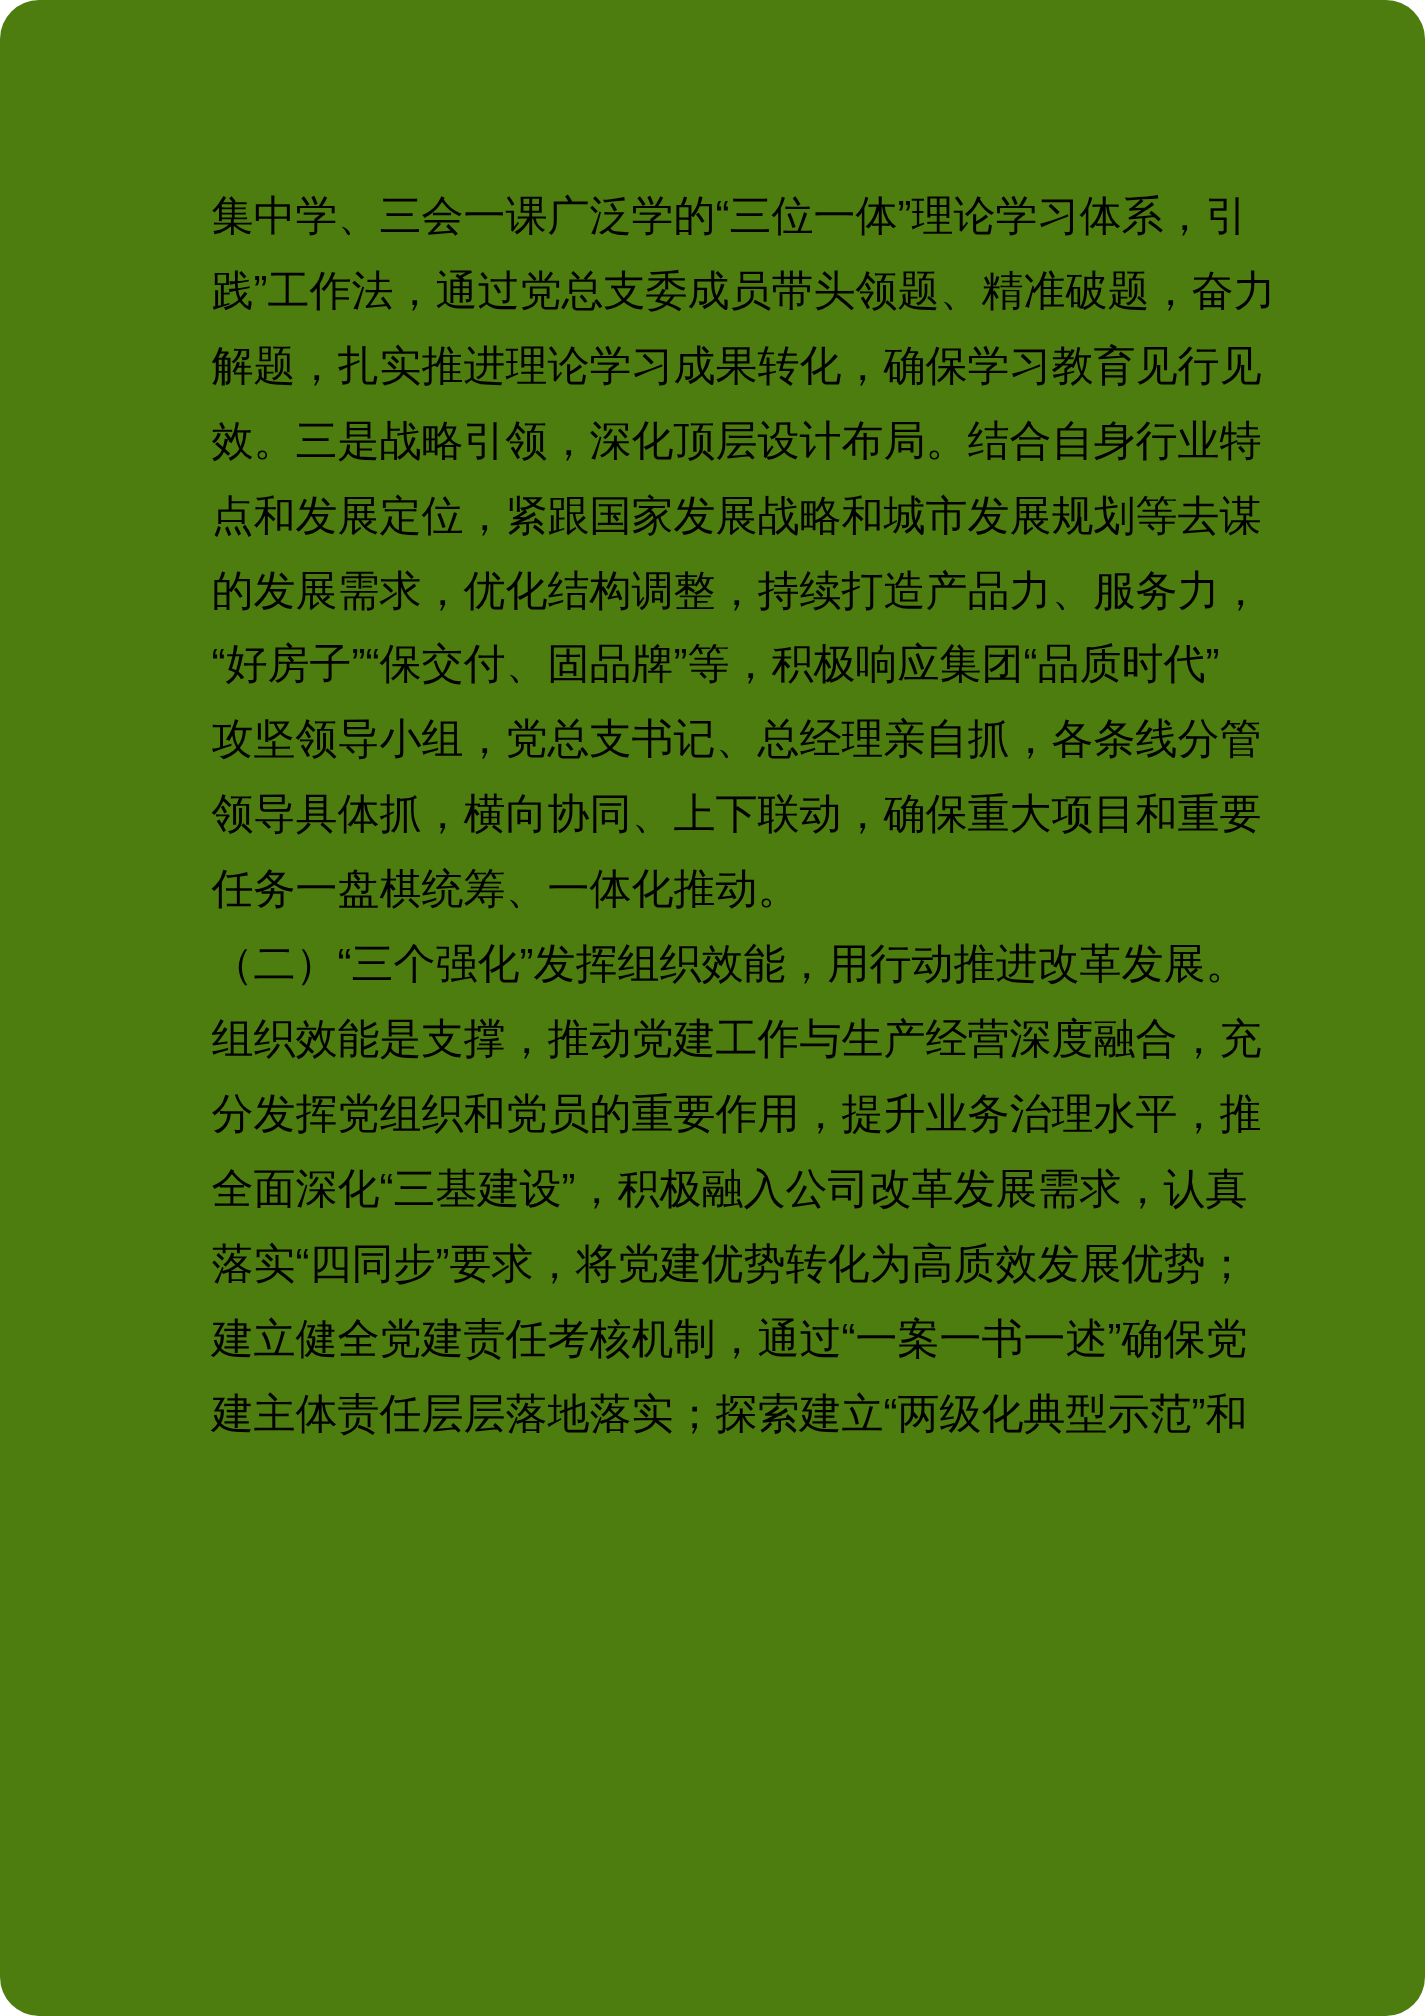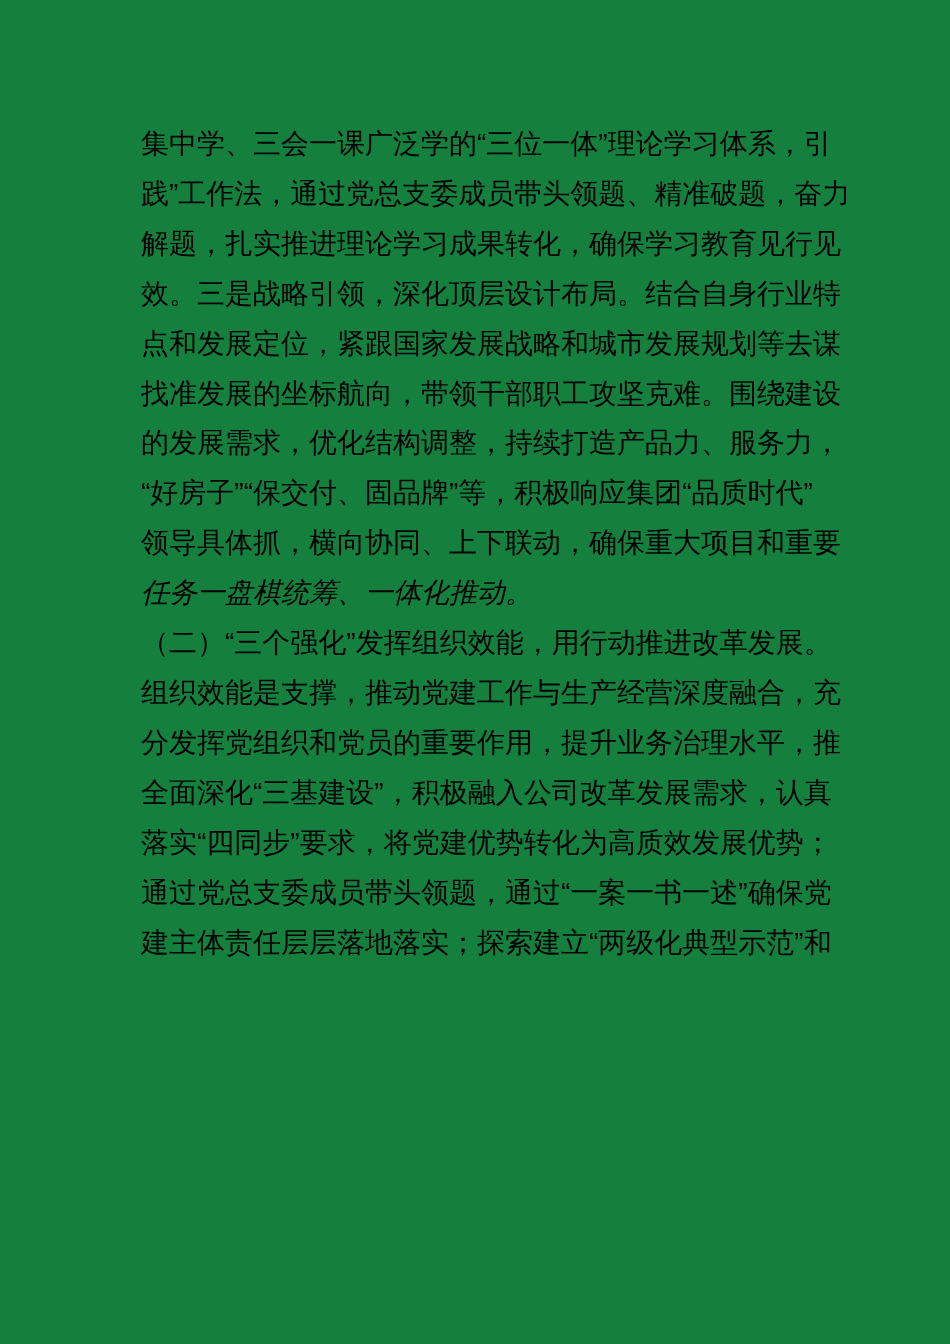--- a/index.html
+++ b/index.html
@@ -4,68 +4,68 @@
 <style>
   html, body {
     margin: 0;
     padding: 0;
     background: #ffffff;
   }
   .page {
     position: relative;
     width: 950px;
     height: 1344px;
-    background: #15803d;
+    background: #4d7c0f;
     overflow: hidden;
     font-family: "Liberation Sans", sans-serif;
+    border-radius: 26px;
   }
   .text-block {
     position: absolute;
     left: 141px;
     top: 119px;
     width: 669px;
     color: #000000;
     font-size: 28px;
     line-height: 49.9px;
     font-weight: 400;
   }
   .line {
     text-align: justify;
     text-align-last: justify;
     text-justify: inter-character;
     white-space: nowrap;
   }
   .line.para-end {
     text-align-last: left;
-    font-style: italic;
   }
 </style>
 </head>
 <body>
 
 <div class="page">
   <div class="text-block">
 
     <div class="para">
       <div class="line">集中学、三会一课广泛学的“三位一体”理论学习体系，引</div>
       <div class="line">践”工作法，通过党总支委成员带头领题、精准破题，奋力</div>
       <div class="line">解题，扎实推进理论学习成果转化，确保学习教育见行见</div>
       <div class="line">效。三是战略引领，深化顶层设计布局。结合自身行业特</div>
       <div class="line">点和发展定位，紧跟国家发展战略和城市发展规划等去谋</div>
-      <div class="line">找准发展的坐标航向，带领干部职工攻坚克难。围绕建设</div>
       <div class="line">的发展需求，优化结构调整，持续打造产品力、服务力，</div>
       <div class="line">“好房子”“保交付、固品牌”等，积极响应集团“品质时代”</div>
+      <div class="line">攻坚领导小组，党总支书记、总经理亲自抓，各条线分管</div>
       <div class="line">领导具体抓，横向协同、上下联动，确保重大项目和重要</div>
       <div class="line para-end">任务一盘棋统筹、一体化推动。</div>
     </div>
 
     <div class="para">
       <div class="line">（二）“三个强化”发挥组织效能，用行动推进改革发展。</div>
       <div class="line">组织效能是支撑，推动党建工作与生产经营深度融合，充</div>
       <div class="line">分发挥党组织和党员的重要作用，提升业务治理水平，推</div>
       <div class="line">全面深化“三基建设”，积极融入公司改革发展需求，认真</div>
       <div class="line">落实“四同步”要求，将党建优势转化为高质效发展优势；</div>
-      <div class="line">通过党总支委成员带头领题，通过“一案一书一述”确保党</div>
+      <div class="line">建立健全党建责任考核机制，通过“一案一书一述”确保党</div>
       <div class="line">建主体责任层层落地落实；探索建立“两级化典型示范”和</div>
     </div>
 
   </div>
 </div>
 
 </body></html>

